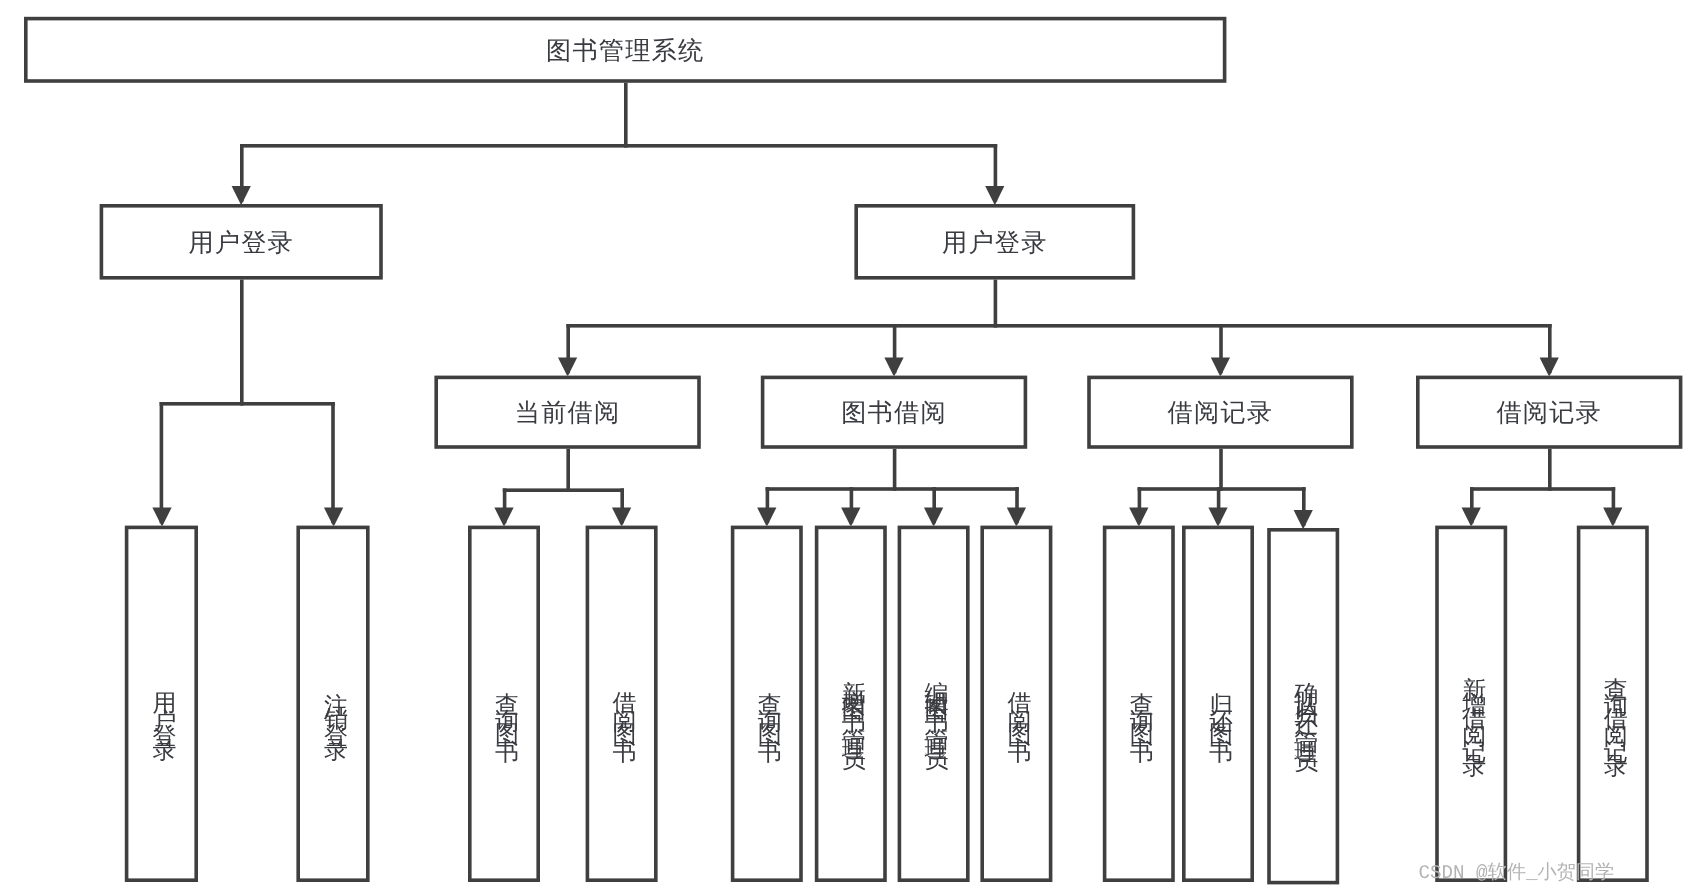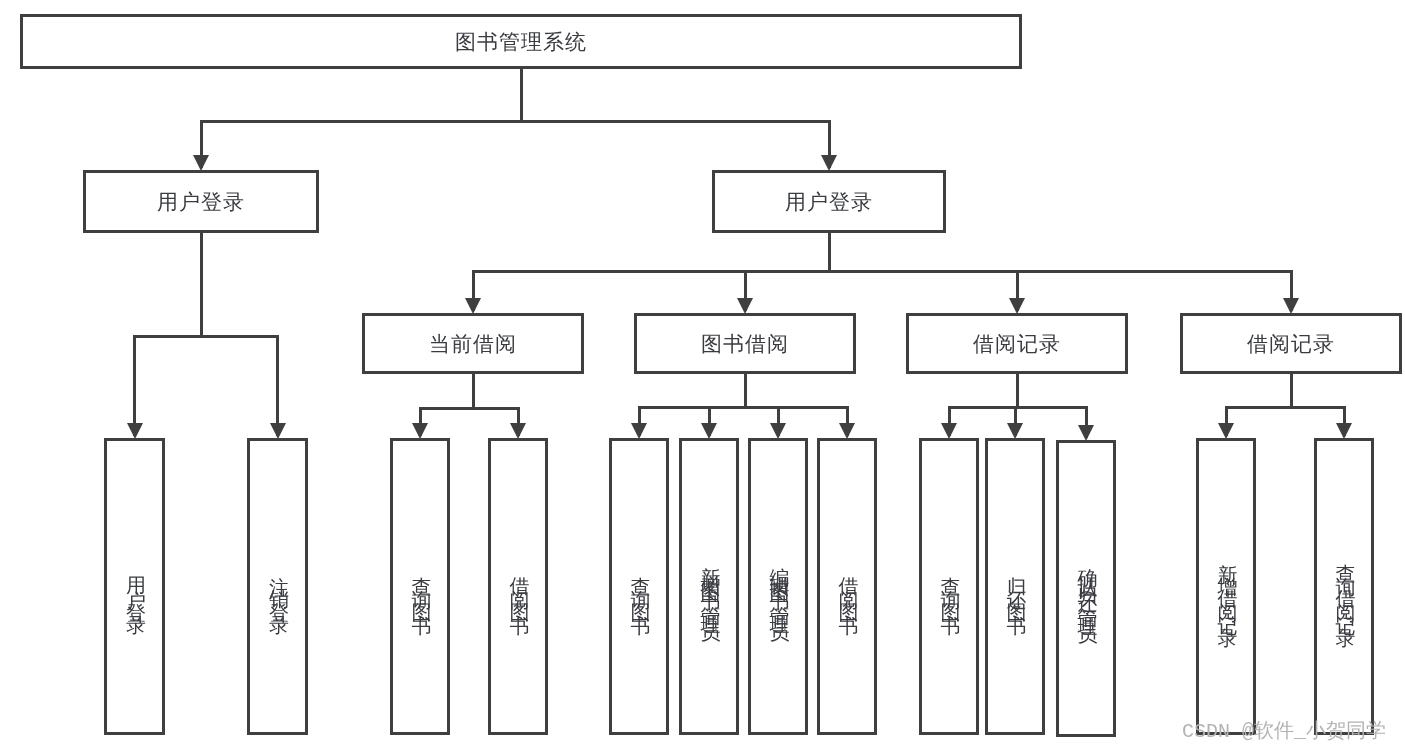--- a/index.html
+++ b/index.html
@@ -49,21 +49,21 @@
     height: 0;
     border-left: 8px solid transparent;
     border-right: 8px solid transparent;
     border-top: 16px solid var(--line-color, #3f3f3f);
     z-index: 1;
   }
   .watermark {
     position: absolute;
     left: 1182px;
     top: 717px;
-    font-size: 20px;
+    font-size: 16px;
     color: var(--watermark-color, #b3b3b3);
     z-index: 3;
     white-space: nowrap;
   }
 </style>
 </head>
 <body>
 
 <div class="canvas">
 

